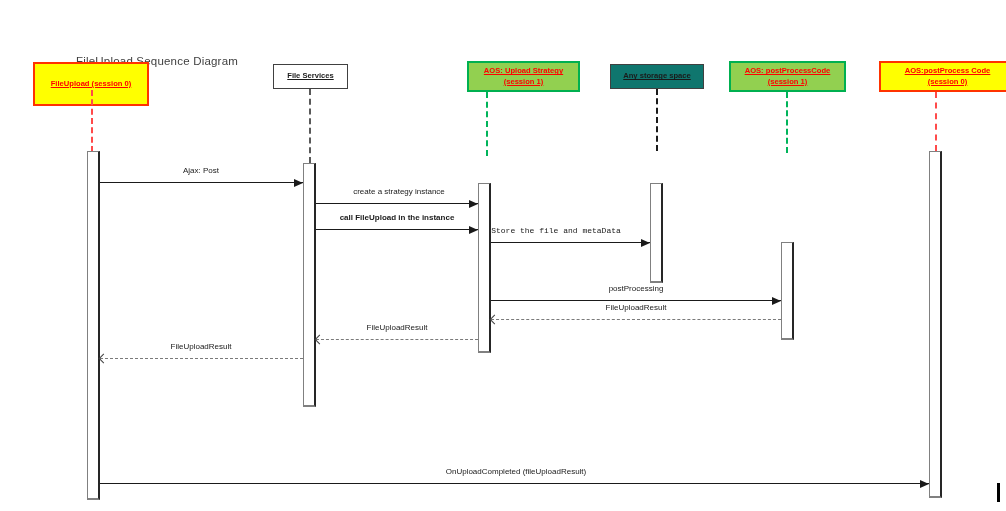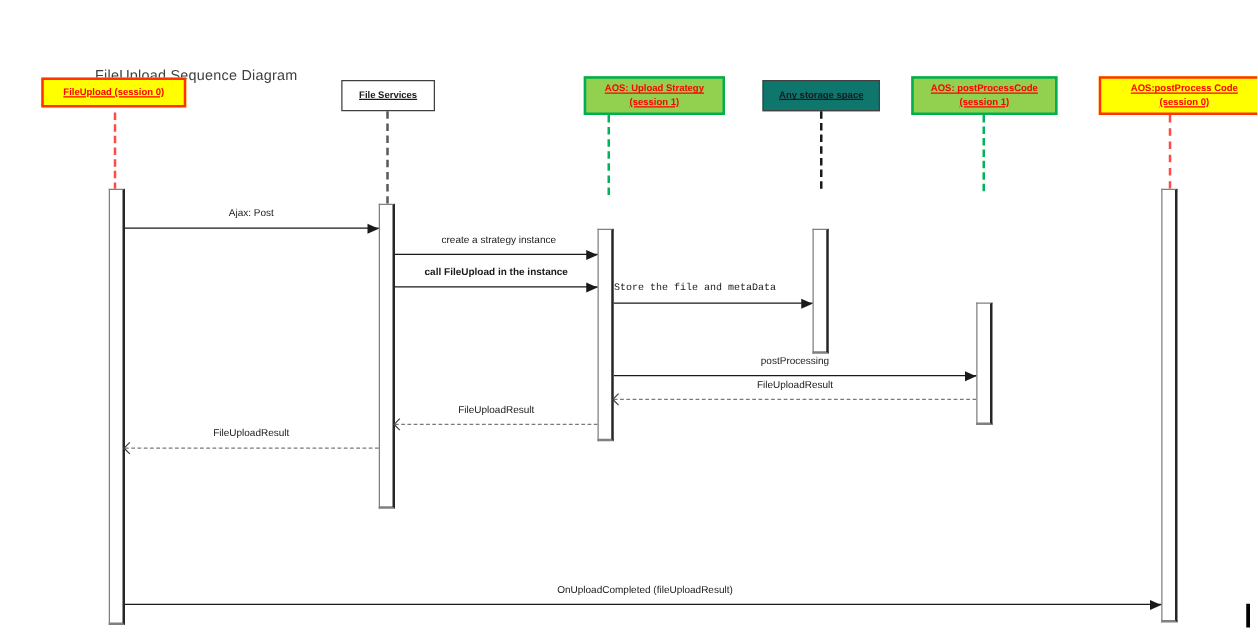--- a/index.html
+++ b/index.html
@@ -11,21 +11,21 @@
          font-size:7.6px;font-weight:bold;text-align:center;line-height:1.35;}
   .actor div{text-decoration:underline;white-space:nowrap;}
   .msg-label{font-size:8px;color:#1a1a1a;white-space:nowrap;transform:translateX(-50%);}
 </style>
 </head>
 <body>
 
 <div id="canvas">
   <div id="title">FileUpload Sequence Diagram</div>
   <div id="diagram">
-      <div class="abs actor" style="left: 33px; top: 62px; width: 116px; height: 24px; background: rgb(255, 255, 0); border: 2px solid rgb(255, 51, 0); color: rgb(255, 0, 0); align-items: center;">
+      <div class="abs actor" style="left: 33px; top: 62px; width: 116px; height: 44px; background: rgb(255, 255, 0); border: 2px solid rgb(255, 51, 0); color: rgb(255, 0, 0); align-items: center;">
         <div>FileUpload (session 0)</div>
       </div>
       <div class="abs" style="left: 91px; top: 90px; width: 0px; height: 62px; border-left: 2px dashed rgb(255, 74, 74);"></div>
       <div class="abs actor" style="left: 273px; top: 64px; width: 75px; height: 25px; background: rgb(255, 255, 255); border: 1.5px solid rgb(64, 64, 64); color: rgb(26, 26, 26);">
         <div>File Services</div>
       </div>
       <div class="abs" style="left: 309px; top: 89px; width: 0px; height: 74px; border-left: 2px dashed rgb(89, 89, 89);"></div>
       <div class="abs actor" style="left: 431px; top: 61px; width: 113px; height: 31px; background: rgb(146, 208, 80); border: 2px solid rgb(0, 176, 80); color: rgb(255, 0, 0); margin-left: 36px;">
         <div>AOS: Upload Strategy</div>
         <div>(session 1)</div>

